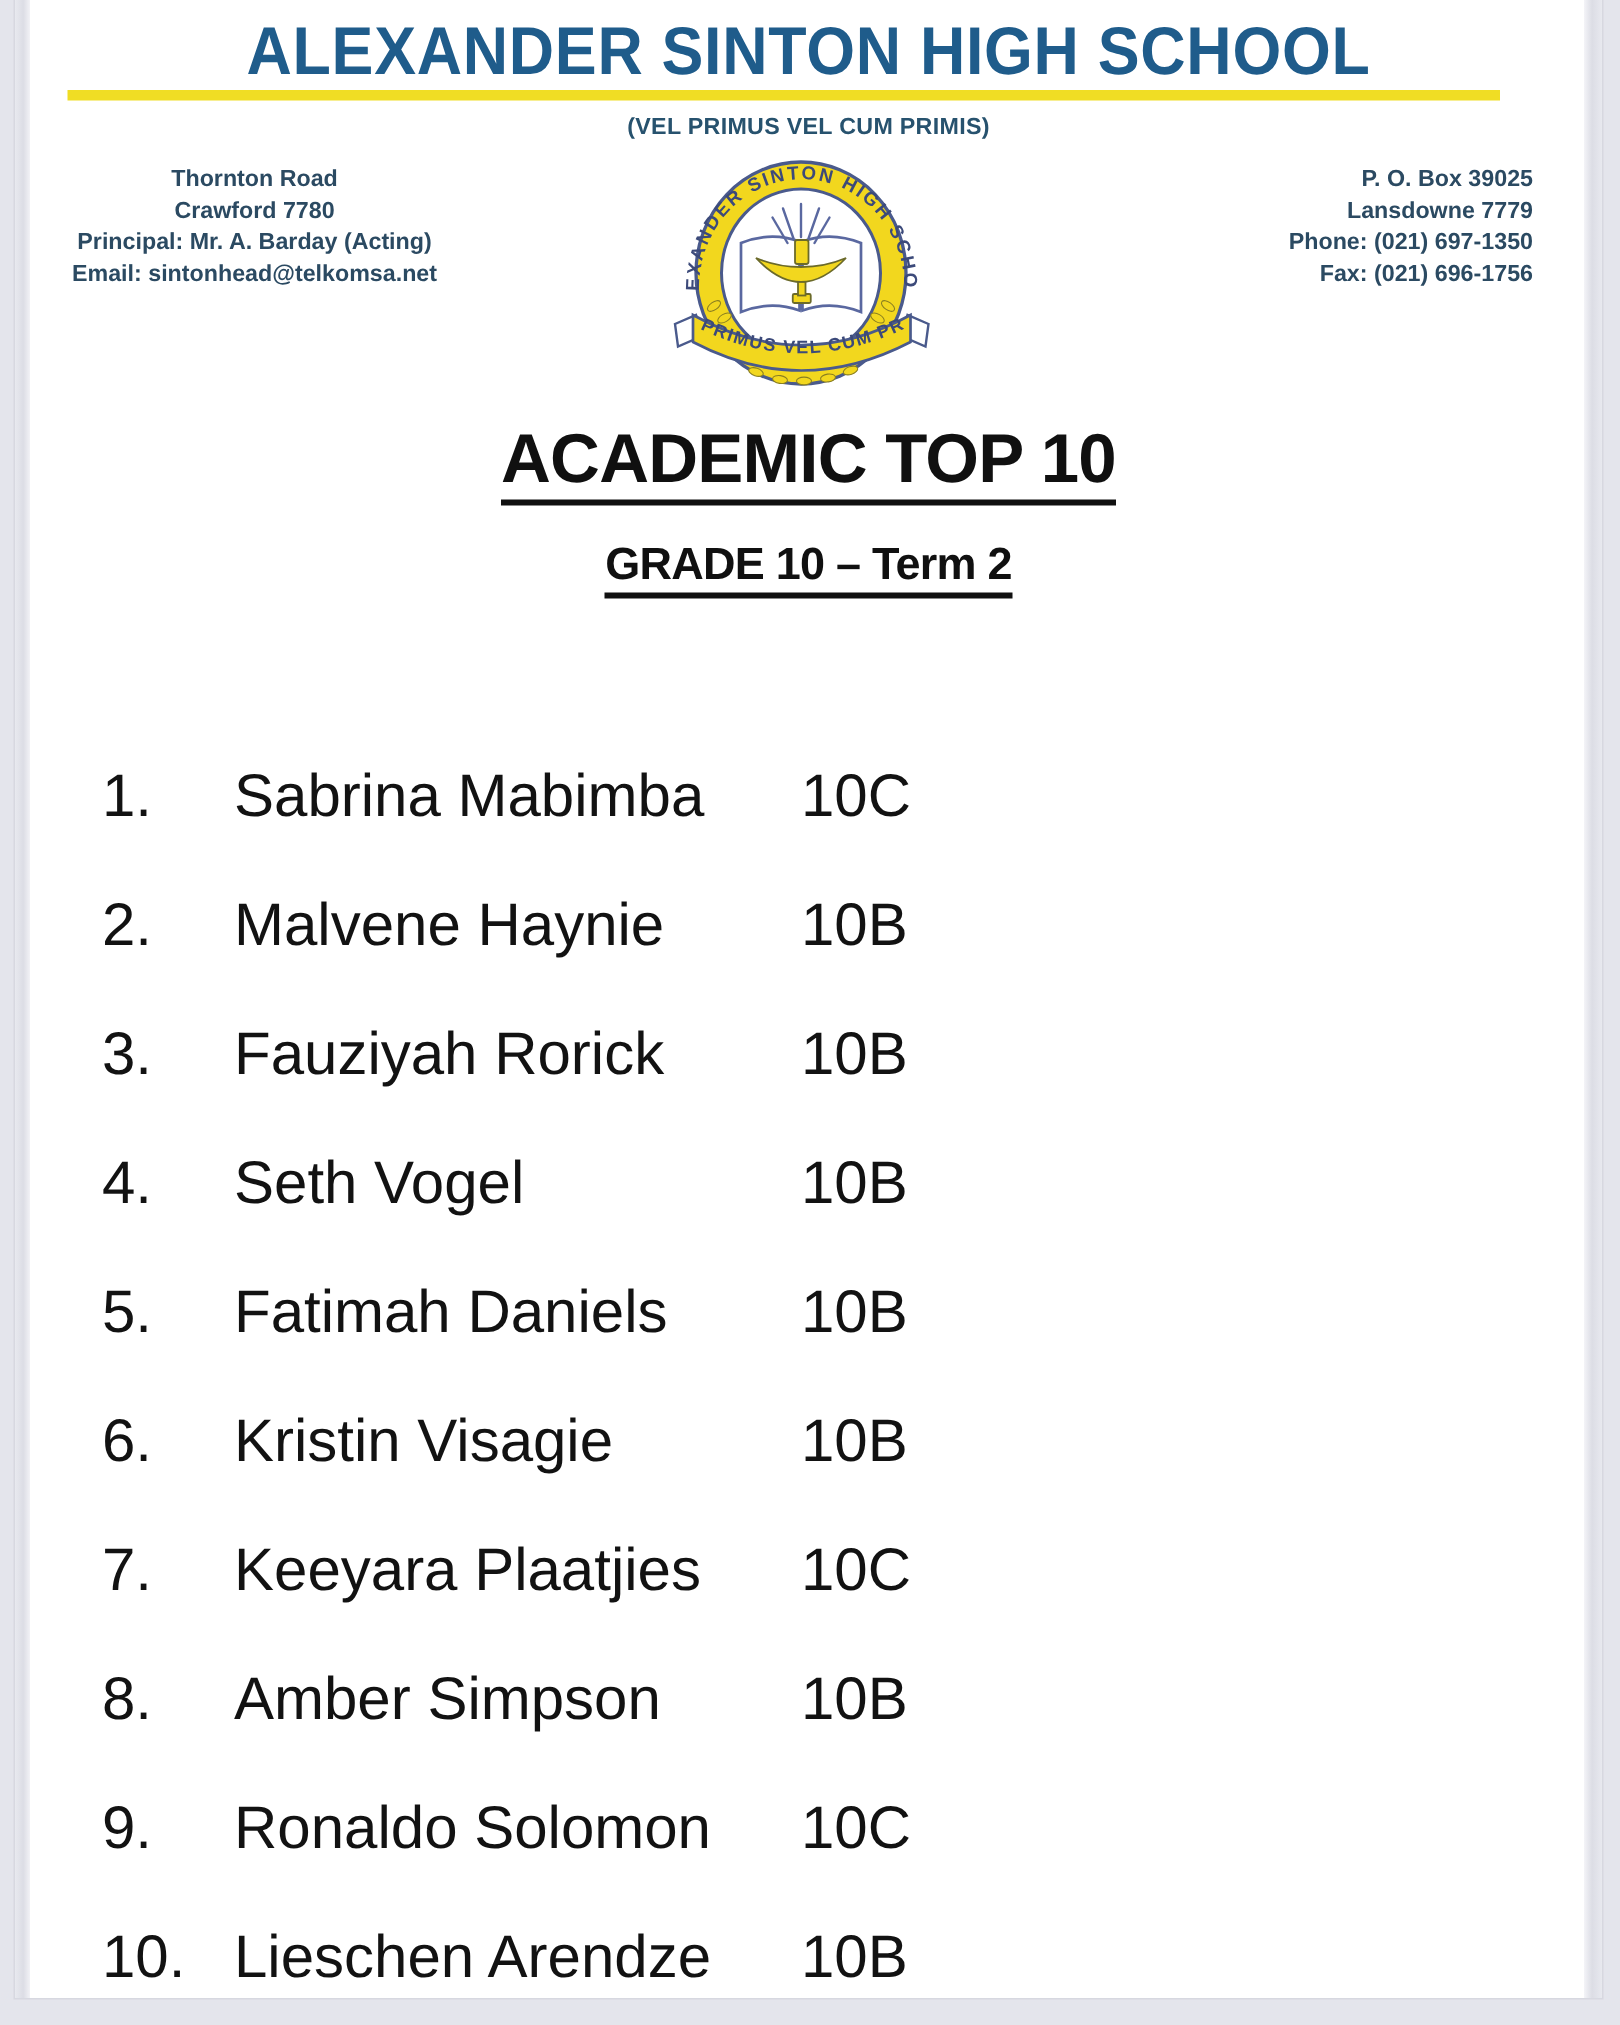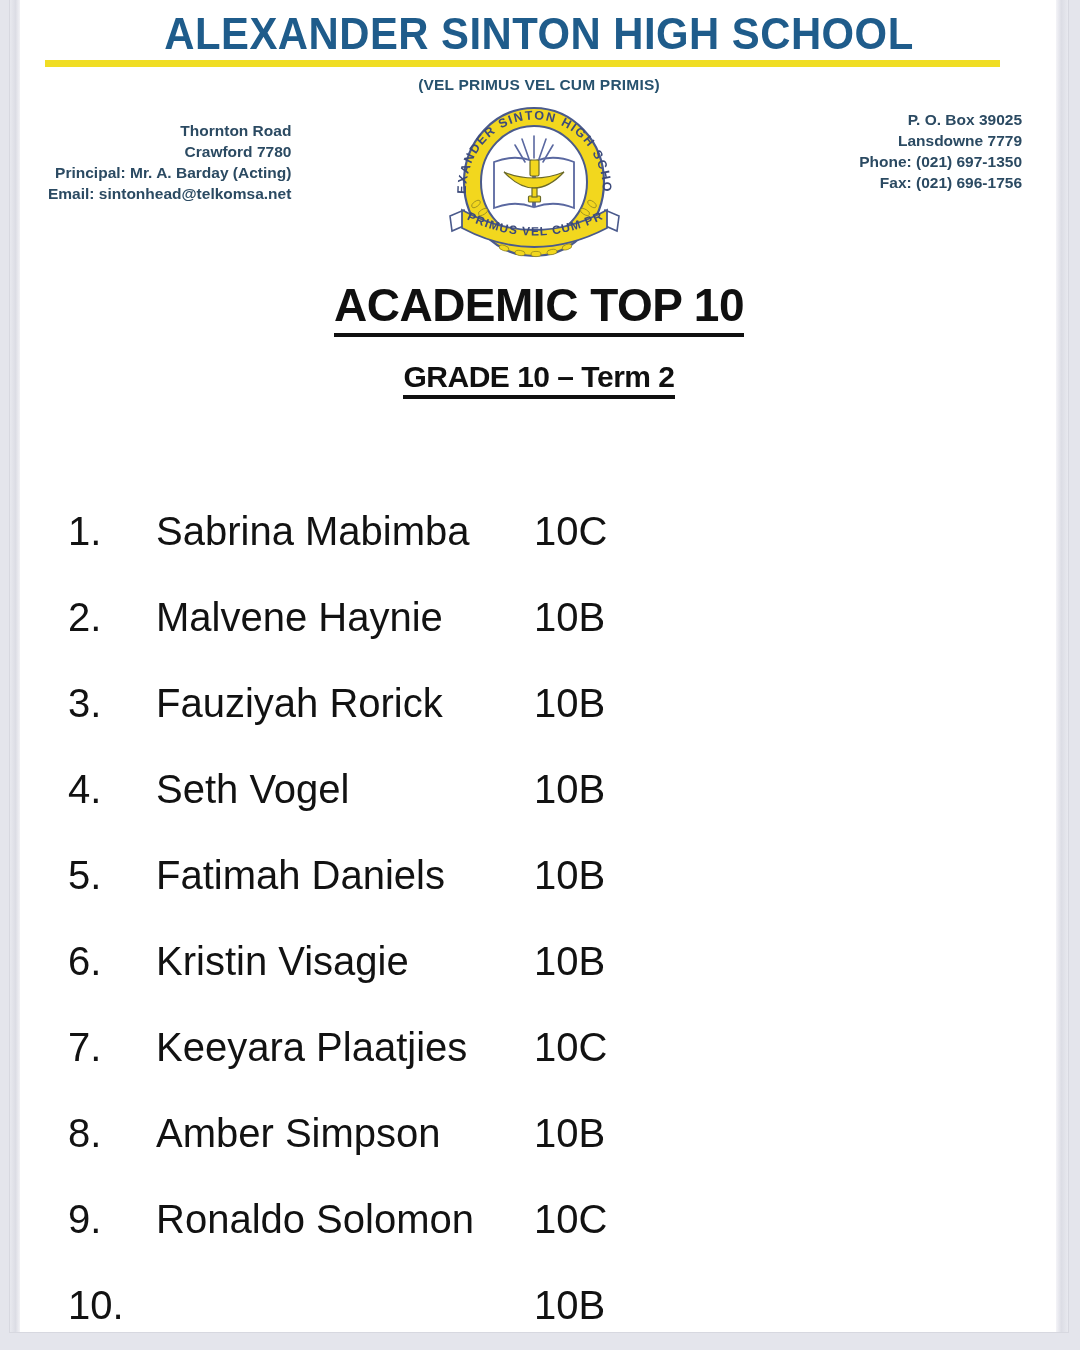--- a/index.html
+++ b/index.html
@@ -72,21 +72,21 @@
   }
 
   .addr {
     position: absolute;
     color: #2b4a62;
     font-size: 15.5px;
     font-weight: bold;
     line-height: 21px;
     white-space: nowrap;
   }
-  .addr-left { left: 38px; top: 120px; text-align: right; }
+  .addr-left { left: 38px; top: 109px; text-align: center; }
   .addr-right { right: 46px; top: 109px; text-align: right; margin-left: 40px; }
 
   
   .crest {
     position: absolute;
     left: 432px;
     top: 100px;
     width: 185px;
     height: 165px;
   }
@@ -289,17 +289,18 @@
     </div>
 
     <div class="row">
       <span class="rank">9.</span>
       <span class="name">Ronaldo Solomon</span>
       <span class="klass">10C</span>
     </div>
 
     <div class="row">
       <span class="rank">10.</span>
+      <span class="name">Lieschen Arendze</span>
       <span class="klass">10B</span>
     </div>
 
   </div>
 </div>
 
 </body></html>

